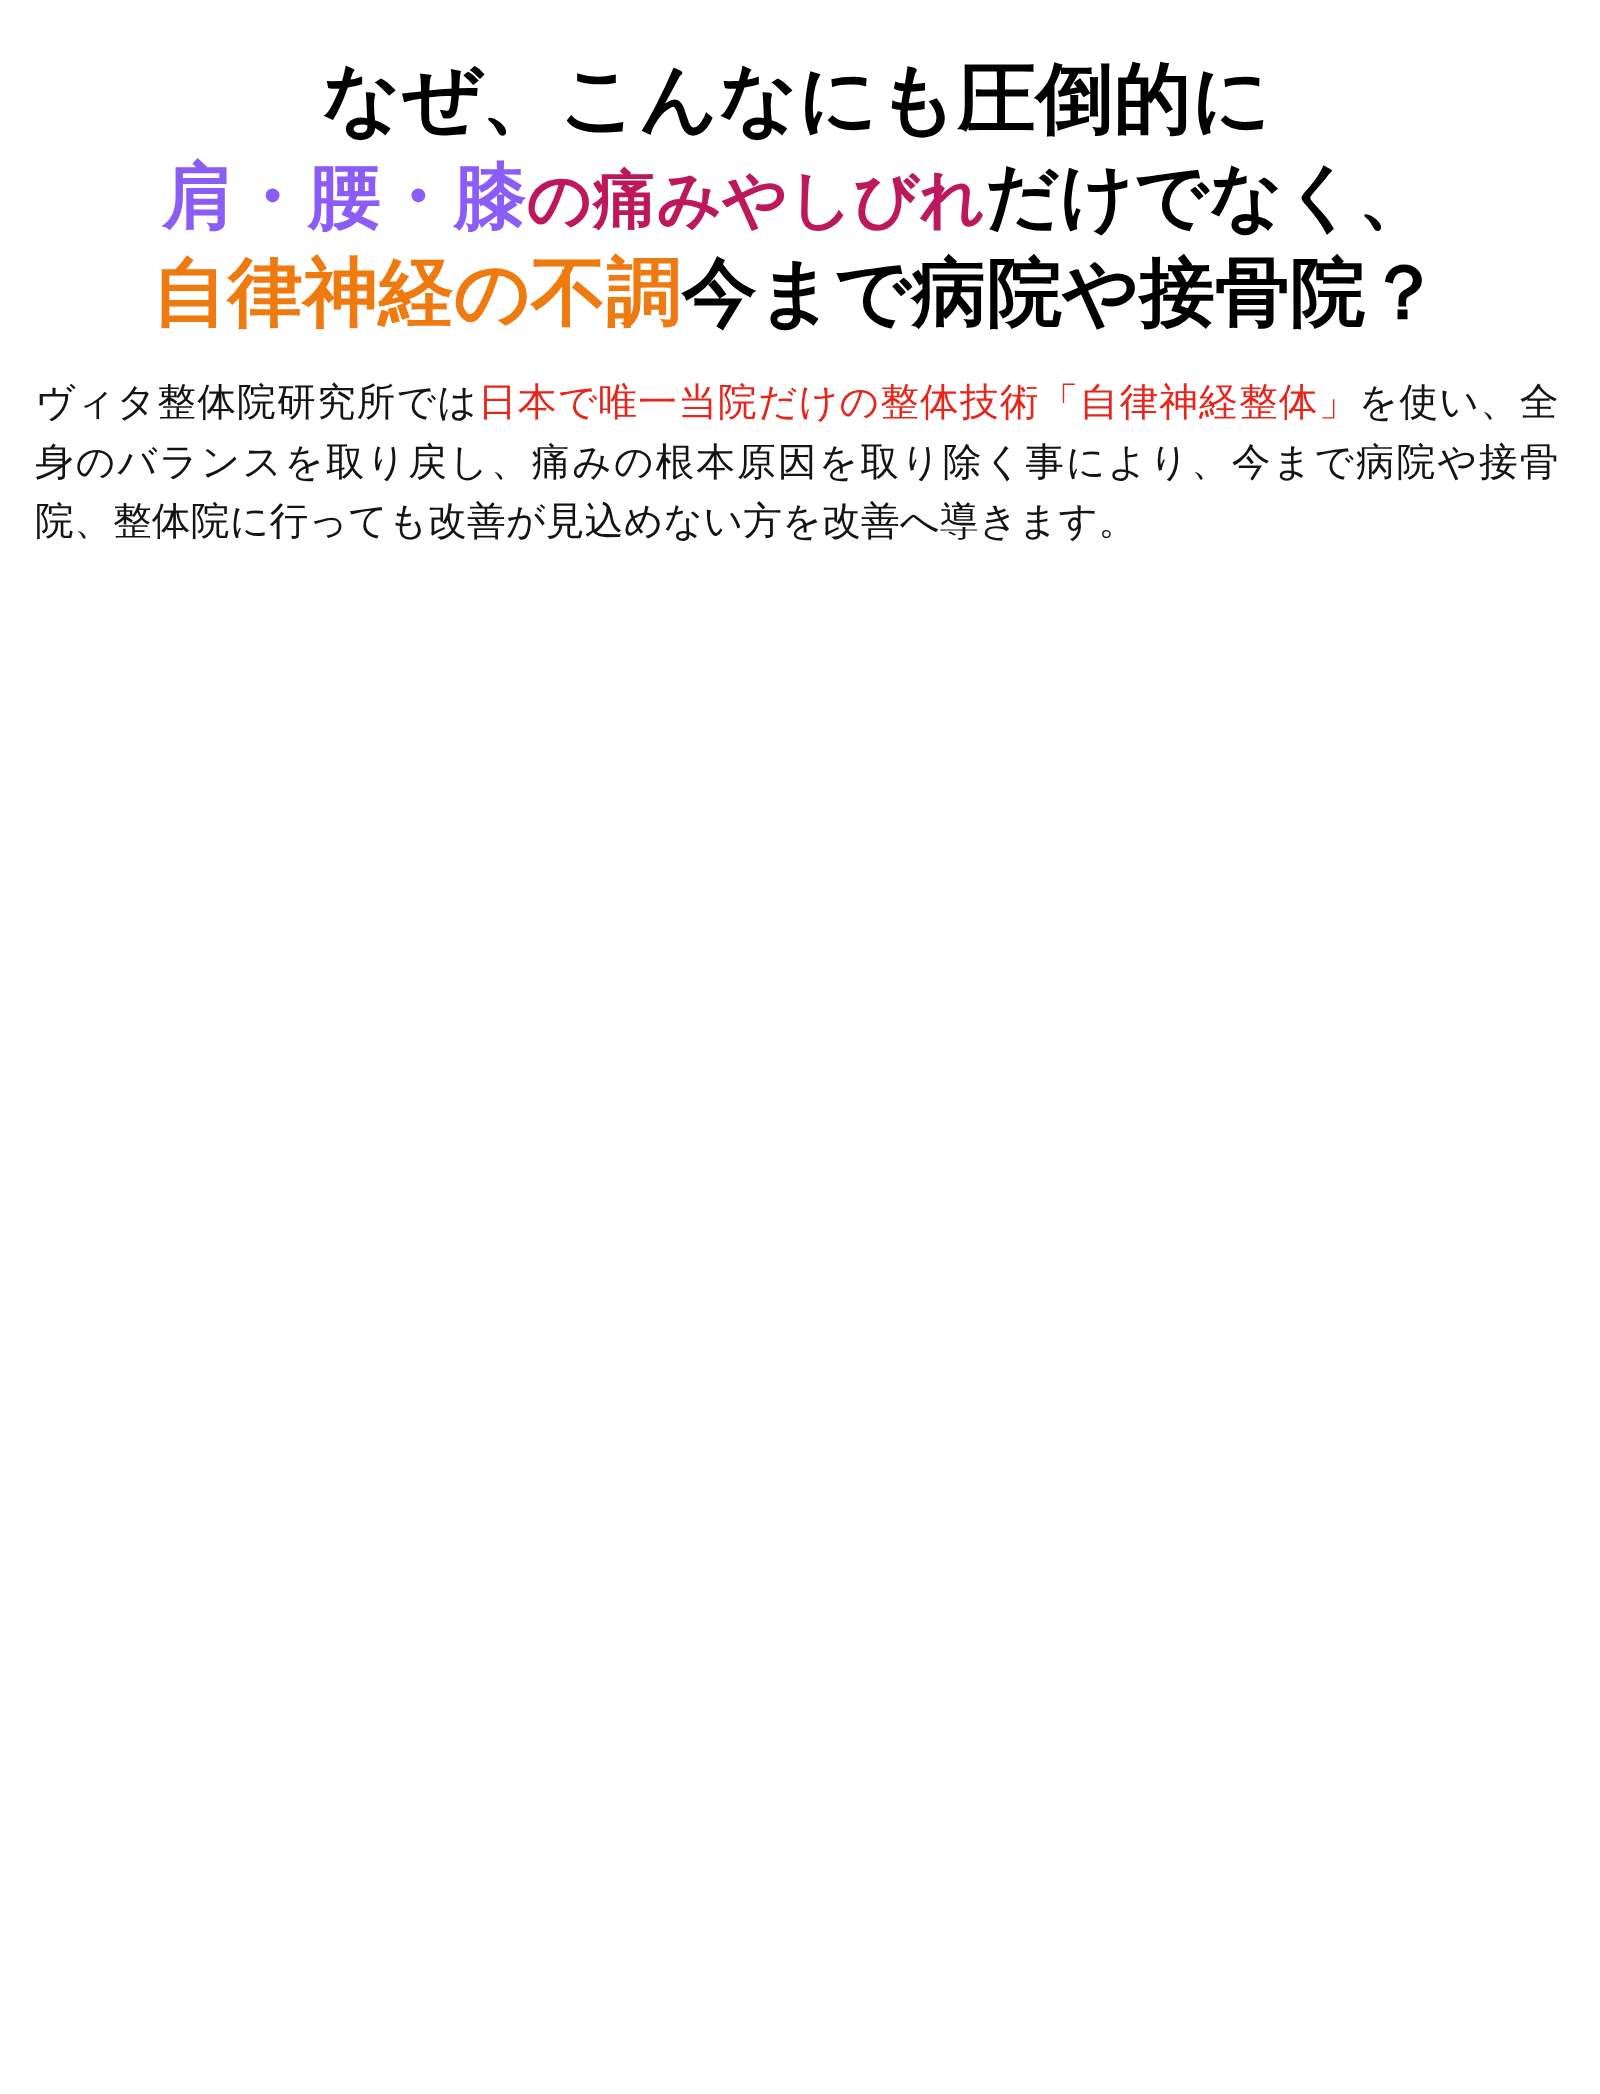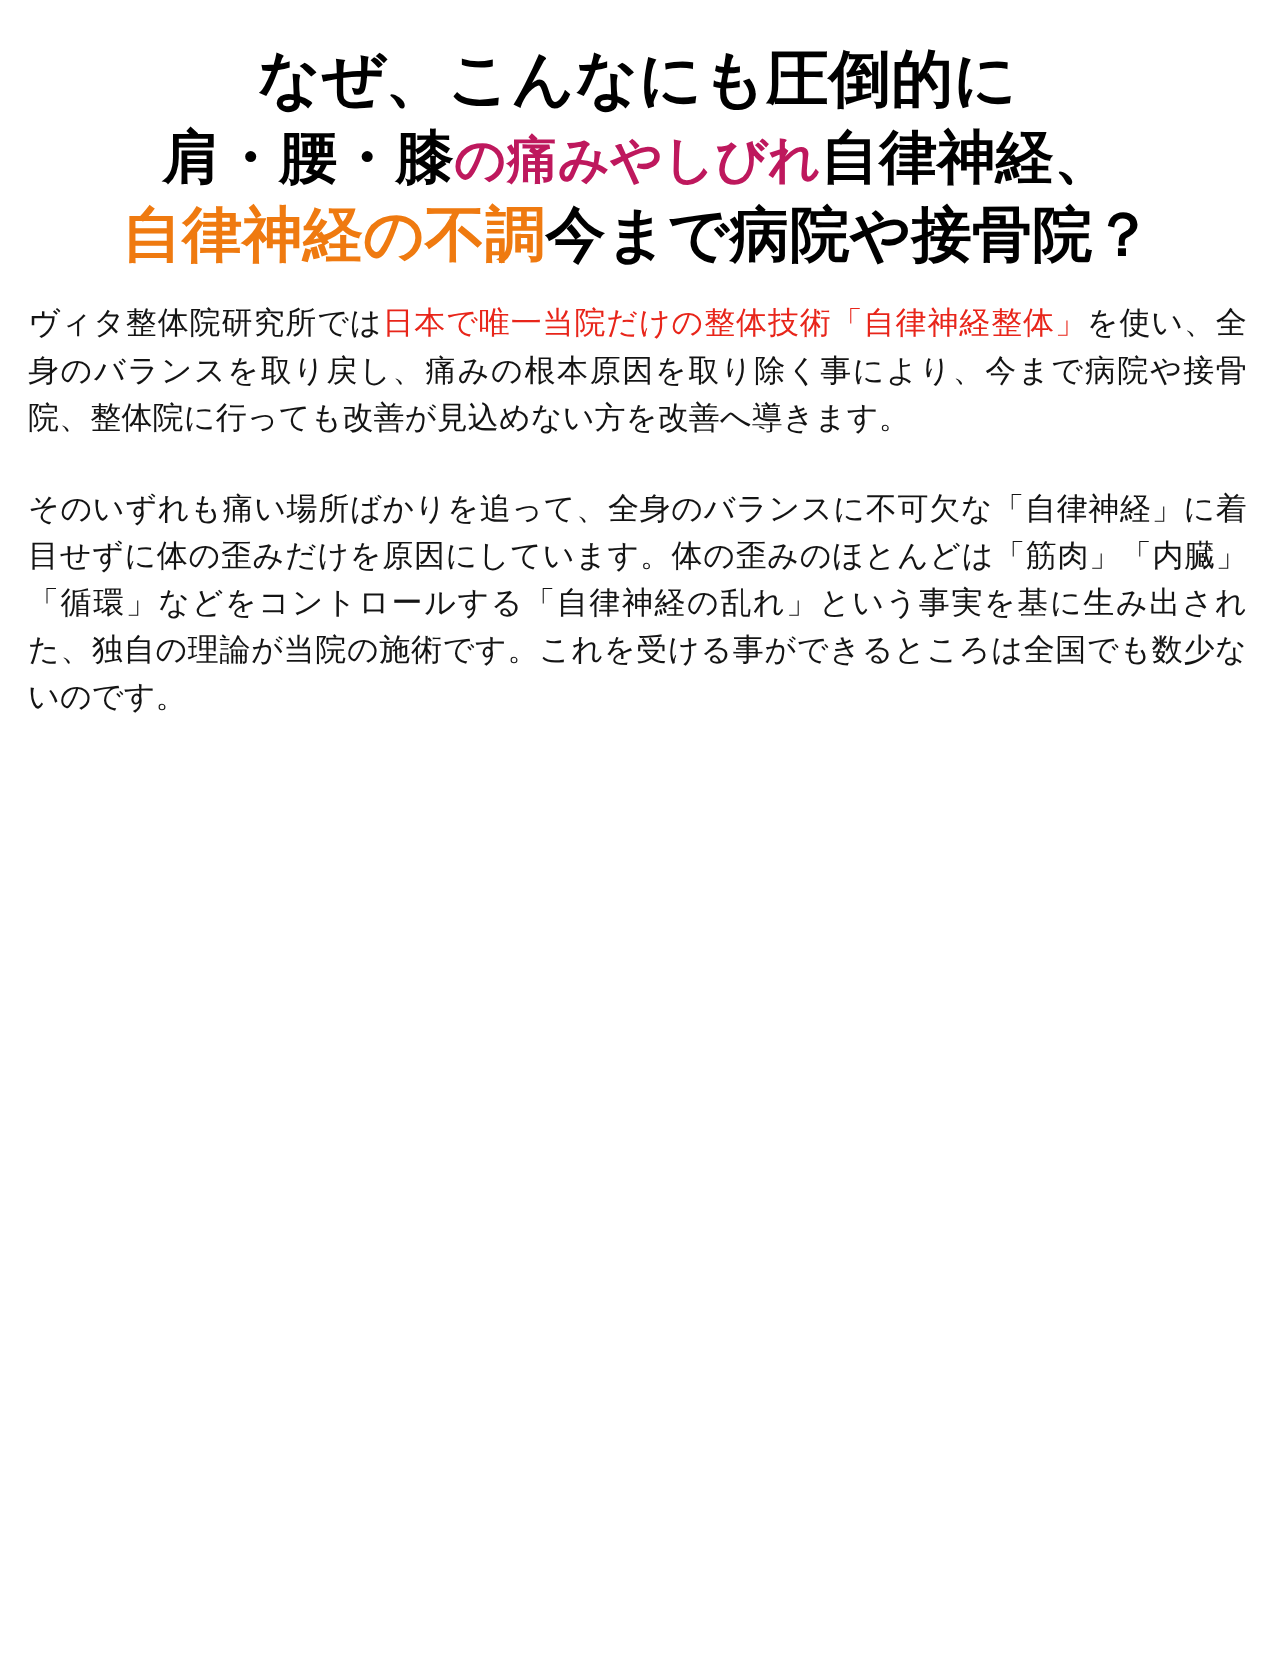--- a/index.html
+++ b/index.html
@@ -37,21 +37,21 @@
   .headline .line1 {
     font-size: 62px;
   }
   .headline .line2 {
     font-size: 58px;
   }
   .headline .line3 {
     font-size: 60px;
   }
   .hl-green {
-    color: #000000;
+    color: #8b5cf6;
   }
   .hl-green-small {
     color: #be185d;
     font-size: 0.88em;
   }
   .hl-orange {
     color: #ef7a10;
     margin-top: 20px;
   }
 
@@ -78,25 +78,24 @@
 </head>
 <body>
 
 <div class="page">
 
   <h1 class="headline">
     <span class="line line1">
       <span>なぜ、こんなにも圧倒的に</span>
     </span>
     <span class="line line2">
-      <span class="hl-green">肩・腰・膝</span><span class="hl-green-small">の痛みやしびれ</span><span>自律神経、</span>
+      <span class="hl-green">肩・腰・膝</span><span class="hl-green-small">の痛みやしびれ</span><span>だけでなく、</span>
     </span>
     <span class="line line3">
       <span class="hl-orange">自律神経の不調</span><span>今まで病院や接骨院？</span>
     </span>
   </h1>
 
   <div class="body-copy">
     <p><span>ヴィタ整体院研究所では</span><span class="em-red">日本で唯一当院だけの整体技術「自律神経整体」</span><span>を使い、全身のバランスを取り戻し、痛みの根本原因を取り除く事により、今まで病院や接骨院、整体院に行っても改善が見込めない方を改善へ導きます。</span></p>
-    <p>そのいずれも痛い場所ばかりを追って、全身のバランスに不可欠な「自律神経」に着目せずに体の歪みだけを原因にしています。体の歪みのほとんどは「筋肉」「内臓」「循環」などをコントロールする「自律神経の乱れ」という事実を基に生み出された、独自の理論が当院の施術です。これを受ける事ができるところは全国でも数少ないのです。</p>
   </div>
 
 </div>
 
 </body></html>

